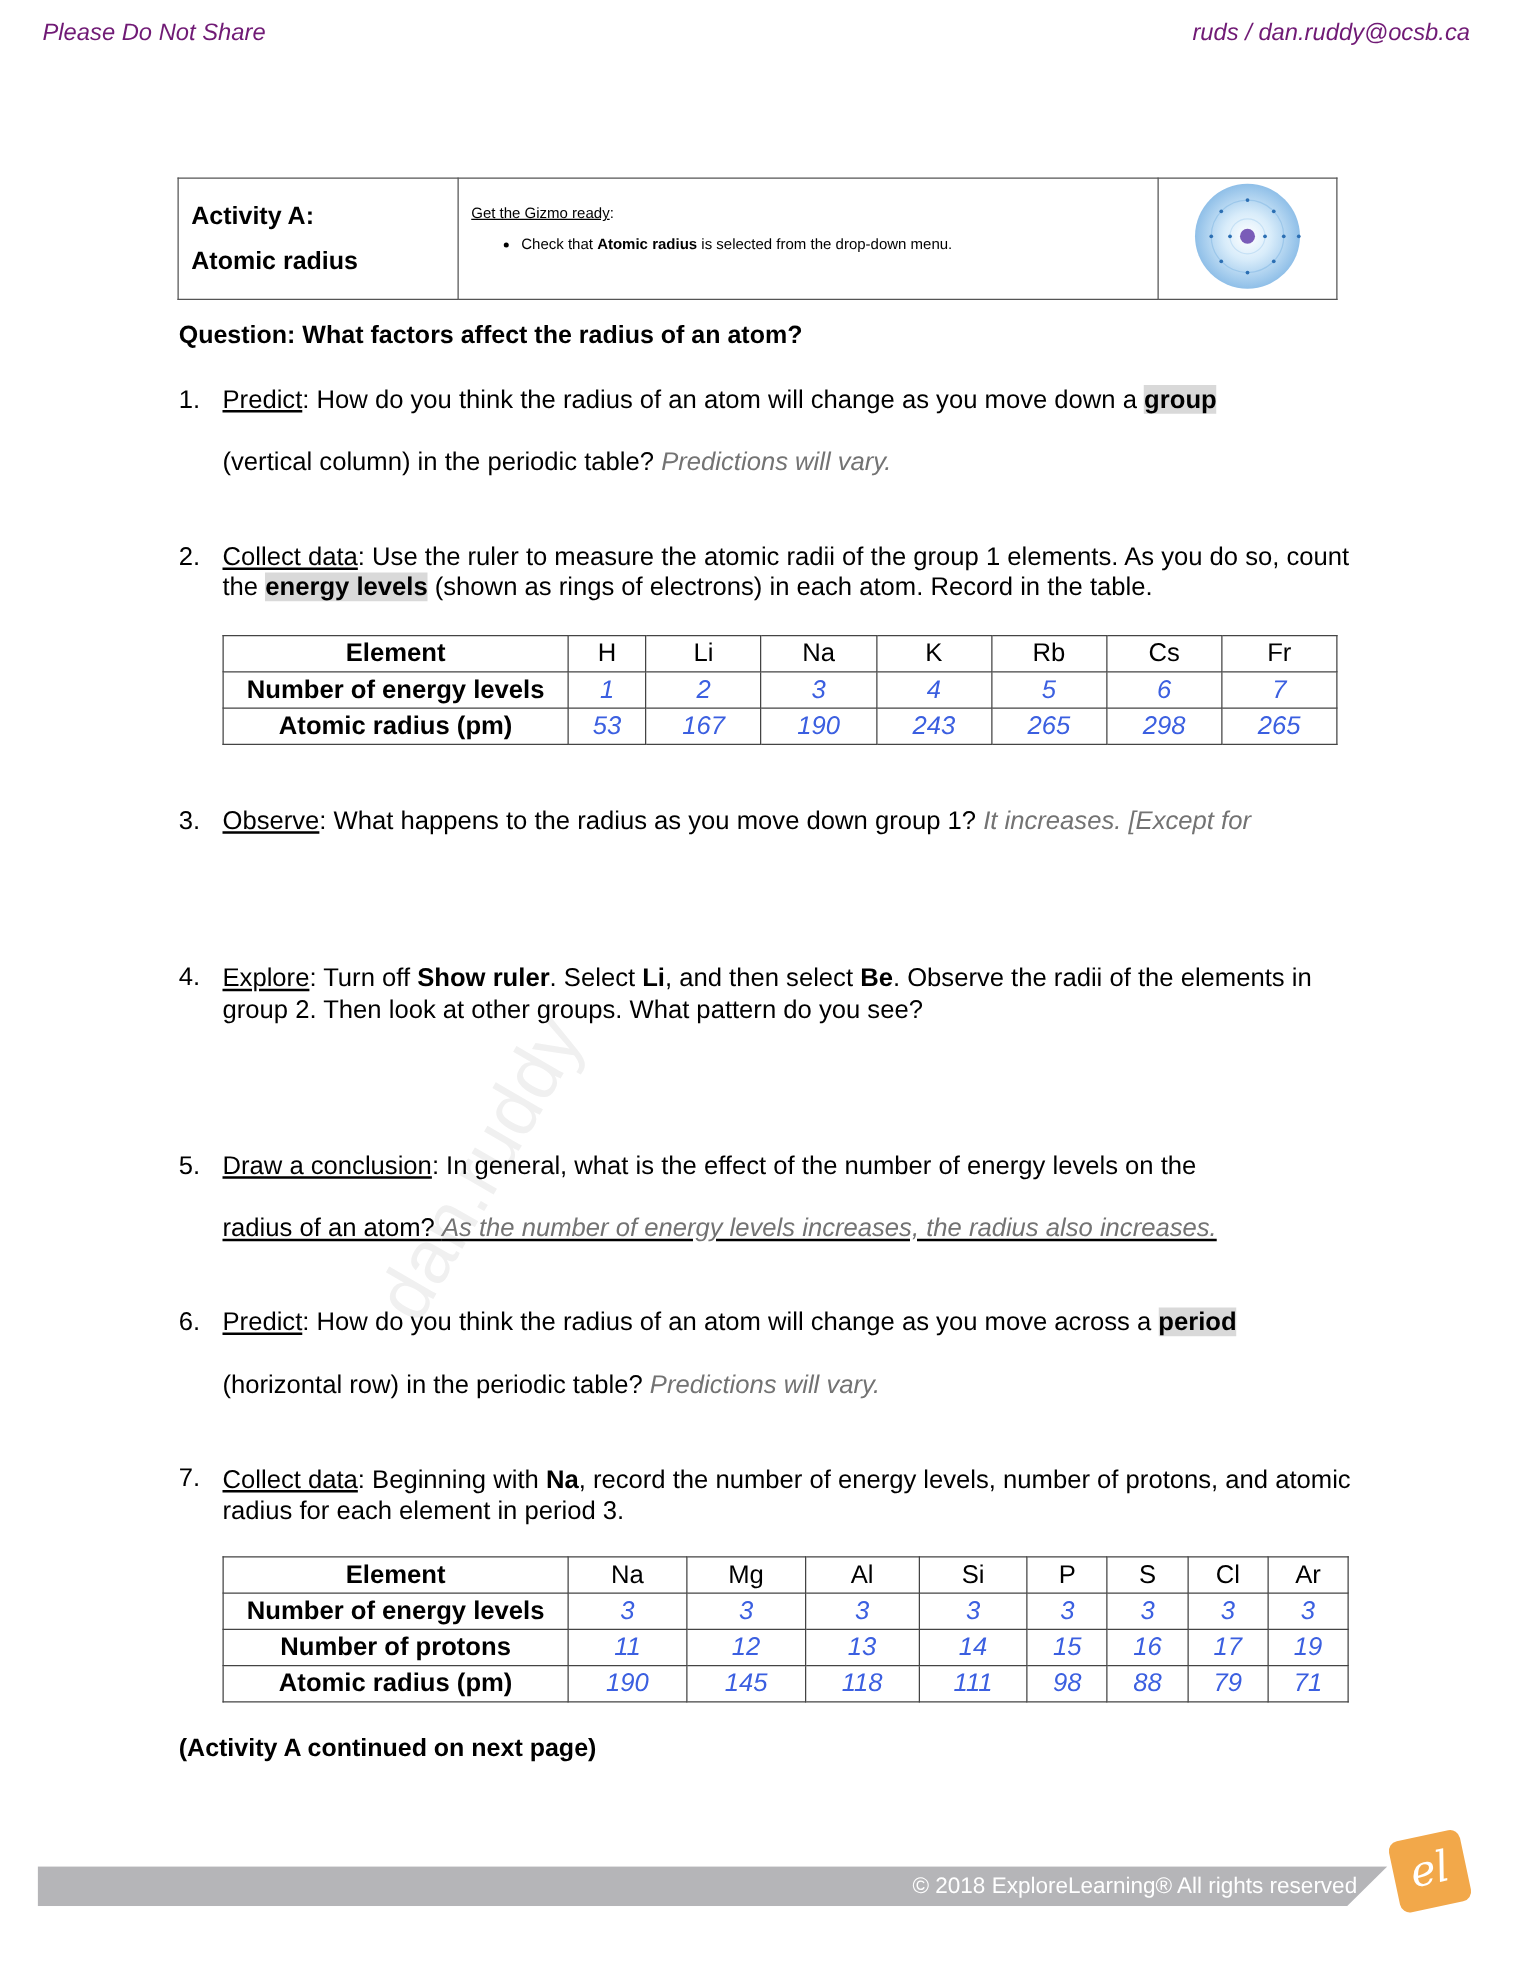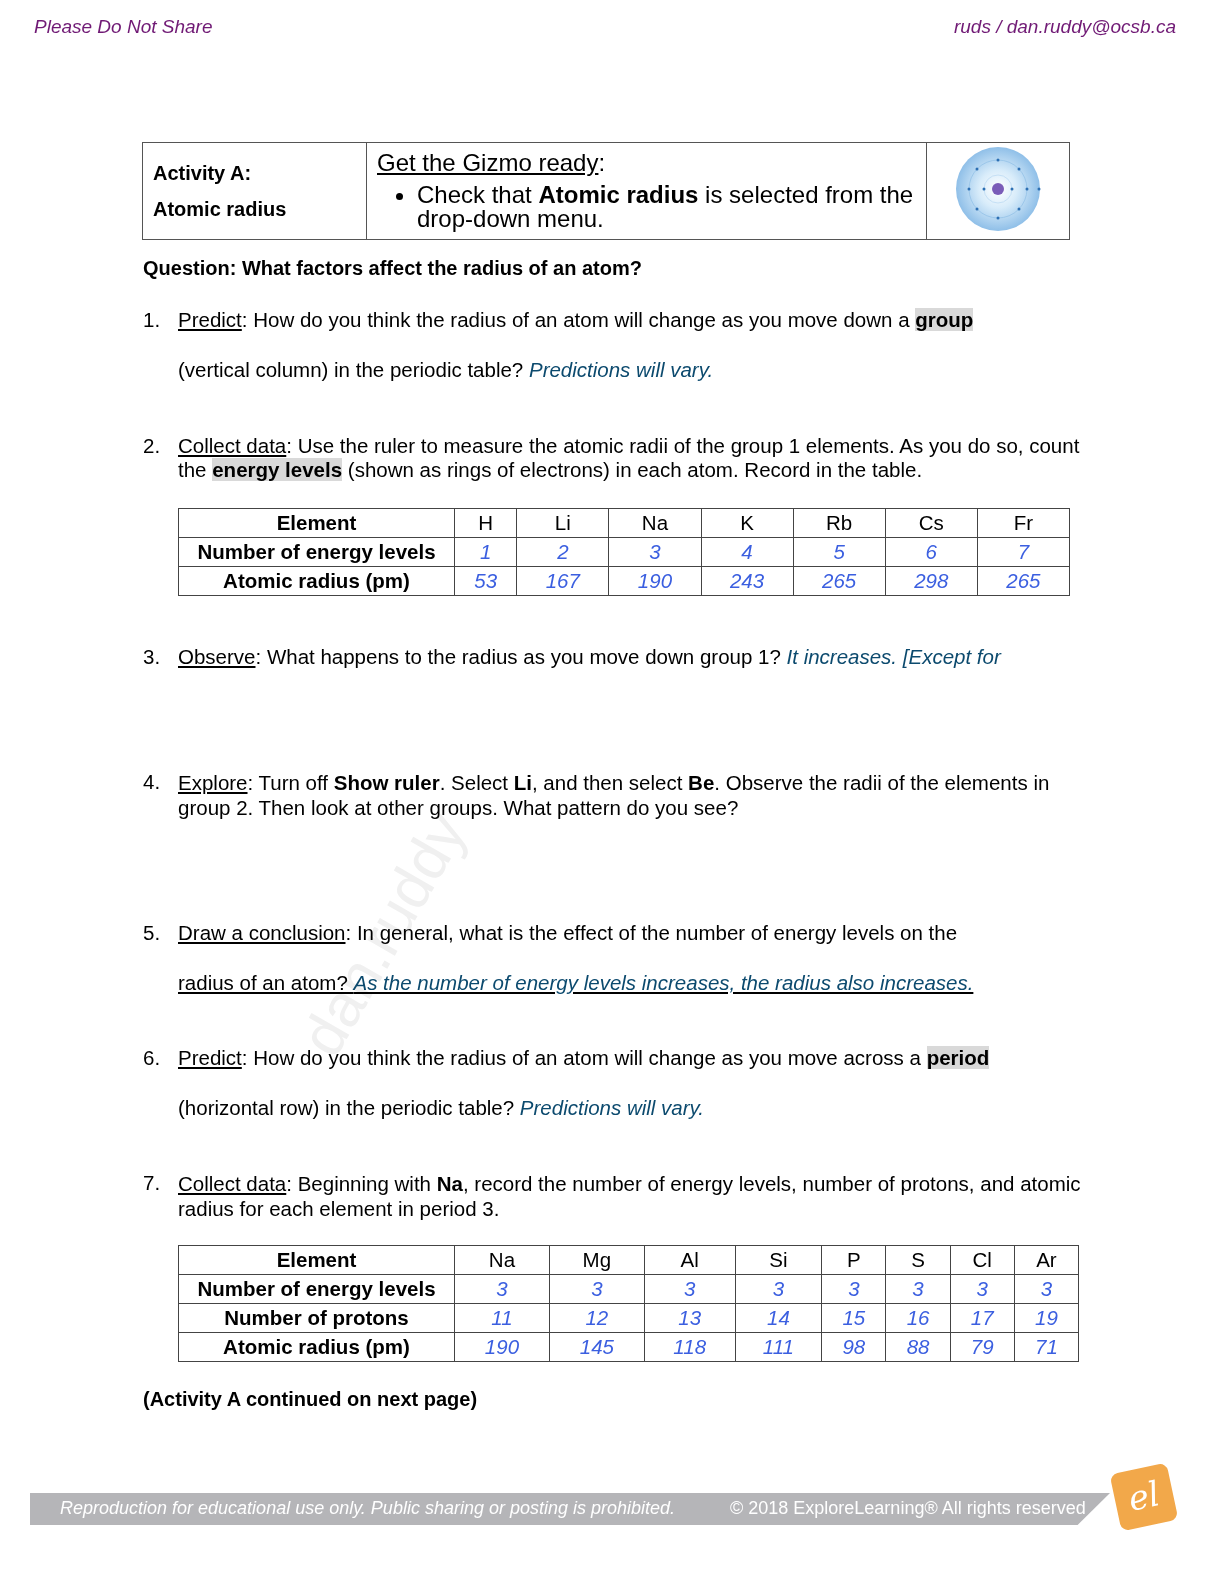--- a/index.html
+++ b/index.html
@@ -6,33 +6,33 @@
   body { width:1224px; height:1584px; position:relative; overflow:hidden;
          font-family:"Liberation Sans", sans-serif; color:#000; }
   .hdr { position:absolute; top:16px; font-style:italic; font-size:19px; color:#701a75; }
   .hdr.left { left:34px; }
   .hdr.right { right:48px; }
 
   .activity-table { position:absolute; left:142px; top:142px; width:928px; height:91px;
                     border-collapse:collapse; }
   .activity-table td { border:1.5px solid #555; vertical-align:top; }
   .act-title { width:203px; padding:12px 10px; font-weight:bold; font-size:20px; line-height:36px; }
-  .act-body { padding:6px 10px; font-size:24px; }
+  .act-body { padding:20px 10px; font-size:12px; }
   .act-body .lead { text-decoration:underline; }
   .act-body ul { margin:6px 0 0 0; padding-left:40px; }
   .act-body li { line-height:24px; }
   .act-img { width:140px; text-align:center; vertical-align:middle !important; }
 
   .question { position:absolute; left:143px; top:257px; font-weight:bold; font-size:20px; }
 
   .item { position:absolute; left:143px; width:940px; font-size:20.5px; }
   .item .num { position:absolute; left:0; }
   .item .text { margin-left:35px; }
   .item .u { text-decoration:underline; }
-  .ans { color:#0c4a6e; font-style:italic; }
+  .ans { color:#737373; font-style:italic; }
   .hl { background:#d9d9d9; font-weight:bold; }
   .b { font-weight:bold; }
 
   table.data { position:absolute; border-collapse:collapse; font-size:20.5px; }
   table.data td { border:1.5px solid #444; text-align:center; padding:0; height:28px; }
   table.data td.lab { font-weight:bold; width:275px; }
   table.data td.val { color:#3b5fe0; font-style:italic; }
 
   .cont { position:absolute; left:143px; top:1388px; font-weight:bold; font-size:20px; }
 
@@ -234,16 +234,15 @@
     <td class="val">88</td>
     <td class="val">79</td>
     <td class="val">71</td>
   </tr>
 </tbody>
   </table>
 
 <div class="cont">(Activity A continued on next page)</div>
 
 <div class="footer">
-  <span class="f-left">Reproduction for educational use only. Public sharing or posting is prohibited.</span>
   <span class="f-right">© 2018 ExploreLearning® All rights reserved</span>
 </div>
 <div class="logo">el</div>
 
 </body></html>

